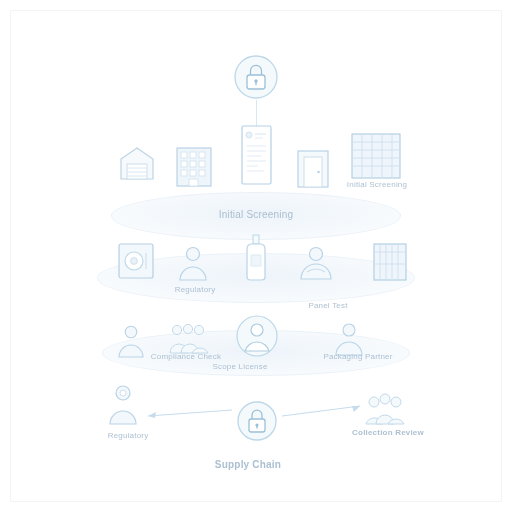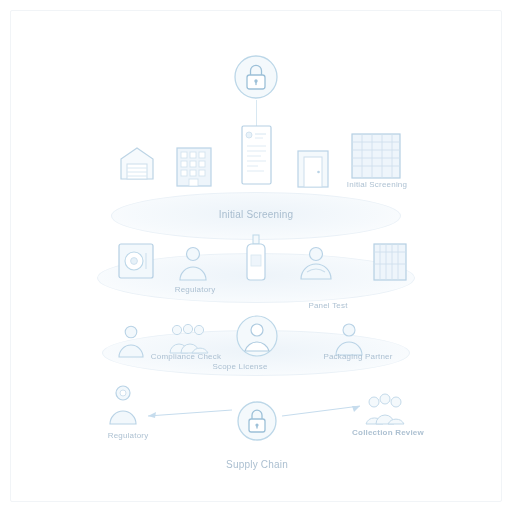--- a/index.html
+++ b/index.html
@@ -268,21 +268,21 @@
 
   <div class="node" style="left:236px; top:400px; width:42px; height:42px;">
     <svg class="icon-svg soft" width="42" height="42" viewBox="0 0 42 42">
       <circle cx="21" cy="21" r="19" fill="#f4f9fc" stroke="#bcd7e8" stroke-width="1.3"></circle>
       <rect x="13" y="19" width="16" height="13" rx="2.2" fill="#ffffff" stroke="#9cc0d8" stroke-width="1.3"></rect>
       <path d="M16 19 v-3.8 a5 5 0 0 1 10 0 V19" fill="none" stroke="#9cc0d8" stroke-width="1.3"></path>
       <circle cx="21" cy="25" r="1.6" fill="#9cc0d8"></circle>
       <rect x="20.3" y="25.5" width="1.4" height="3.2" rx="0.7" fill="#9cc0d8"></rect>
     </svg>
   </div>
-  <div class="label big blurred" style="left:257px; top:459px;">Supply Chain</div>
+  <div class="label big blurred" style="left:248px; top:459px;font-weight:bold;">Supply Chain</div>
 
   <div class="node" style="left:363px; top:390px; width:44px; height:40px;">
     <svg class="icon-svg soft" width="44" height="40" viewBox="0 0 44 40">
       <circle cx="11" cy="12" r="5" fill="#f4f9fc" stroke="#c3d9e9" stroke-width="1"></circle>
       <circle cx="22" cy="9" r="5" fill="#f4f9fc" stroke="#c3d9e9" stroke-width="1"></circle>
       <circle cx="33" cy="12" r="5" fill="#f4f9fc" stroke="#c3d9e9" stroke-width="1"></circle>
       <path d="M3 34 a9 9 0 0 1 17 0 Z" fill="#f4f9fc" stroke="#c3d9e9" stroke-width="1"></path>
       <path d="M13 34 a9 9 0 0 1 18 0 Z" fill="#f4f9fc" stroke="#c3d9e9" stroke-width="1"></path>
       <path d="M25 34 a9 9 0 0 1 16 0 Z" fill="#f4f9fc" stroke="#c3d9e9" stroke-width="1"></path>
     </svg>

